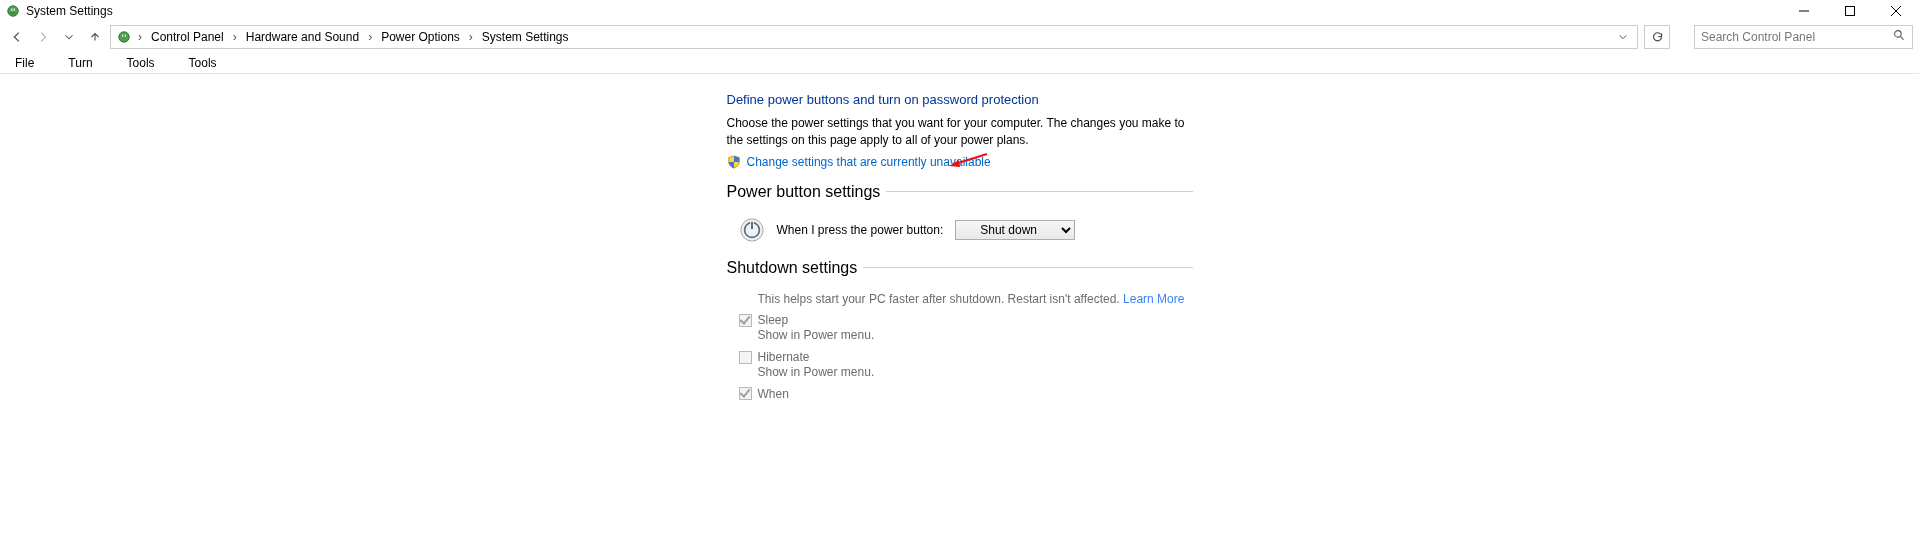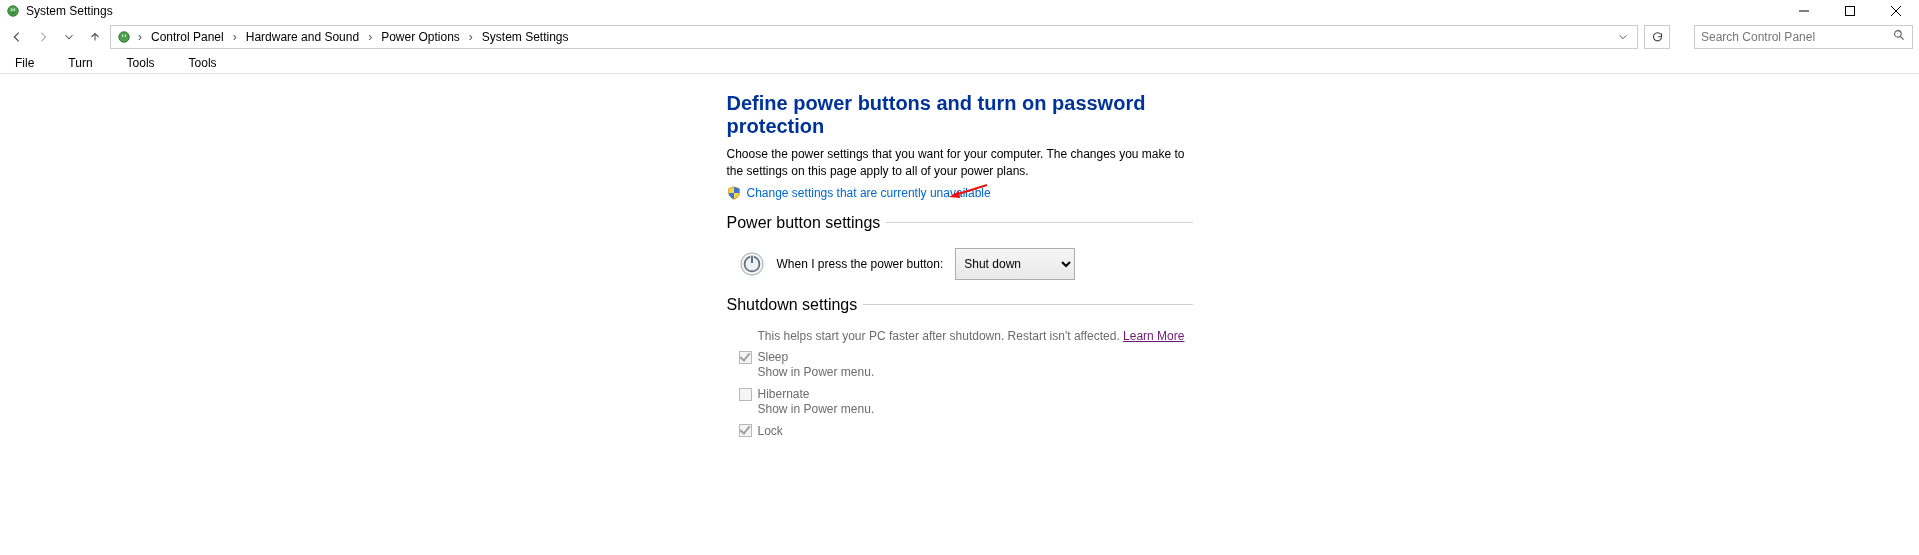--- a/index.html
+++ b/index.html
@@ -32,45 +32,45 @@
     .search-box input { border: none; outline: none; font-size: 12px; width: 160px; color:#000; }
     .search-box input::placeholder { color: #777; }
 
     
     .menu-bar { height: 22px; display: flex; align-items: flex-end; padding: 0 6px; border-bottom: 1px solid #e5e5e5; gap:16px;}
     .menu-item { padding: 3px 9px; cursor: pointer; }
 
     
     .content { padding: 18px 0 0 0; display:flex; justify-content:center;}
     .panel { width: 466px; }
-    .heading { color: #003399; font-size: 20px; margin-bottom: 8px; font-weight: 700;}
+    .heading { color: #003399; font-size: 13px; margin-bottom: 8px; font-weight: 400;}
     .desc { font-size: 12px; margin-bottom: 6px; line-height: 1.4;}
     .admin-link-row { display:flex; align-items:center; gap:6px; margin-bottom:14px; position:relative;}
     .shield-icon svg { width:14px; height:14px; display:block;}
     .admin-link { color: #0066cc; font-size: 12px; cursor:pointer;}
     .arrow-annot { position:absolute; left:222px; top:-4px; pointer-events:none;}
     .arrow-annot svg { width: 40px; height: 18px; }
 
     .group-row { display:flex; align-items:center; margin-bottom:10px;}
     .group-label { font-size:16px; white-space:nowrap; padding-right:6px;}
     .group-line { flex:1; height:1px; background:#d0d0d0;}
 
     .pb-row { display:flex; align-items:center; gap:12px; padding: 6px 2px 16px 12px;}
     .pb-icon svg { width:26px; height:26px; display:block;}
     .pb-label { font-size:12px; }
-    .pb-select { width:120px; height:32px; border:1px solid #adadad; background: linear-gradient(#f6f6f6,#e9e9e9); font-size:12px; padding: 1px 4px; }
+    .pb-select { width:120px; height:20px; border:1px solid #adadad; background: linear-gradient(#f6f6f6,#e9e9e9); font-size:12px; padding: 1px 20px; }
 
     .sd-items { padding: 4px 0 0 12px;}
     .sd-item { margin-bottom: 6px; }
     .sd-head { display:flex; align-items:center; gap:6px;}
     .chk { width:13px; height:13px; border:1px solid #b8b8b8; background:#f4f4f4; display:inline-flex; align-items:center; justify-content:center; position:relative;}
     .chk.checked::after { content:""; position:absolute; left:2px; top:-1px; width:4px; height:8px; border:solid #a0a0a0; border-width: 0 2px 2px 0; transform: rotate(40deg);}
     .sd-title { font-size:12px; color:#6d6d6d;}
     .sd-sub { font-size:12px; color:#6d6d6d; padding-left:19px; line-height:1.4;}
-    .learn-link { color:#701a75; text-decoration:underline; cursor:pointer;}
+    .learn-link { color:#3b82f6; cursor:pointer;}
   </style>
 </head>
 <body>
 
 <div class="titlebar">
   <div class="titlebar-left">
     <span class="titlebar-icon">
       <svg viewBox="0 0 16 16">
           <circle cx="8" cy="8" r="6" fill="#4da04d" stroke="#2a6f2a" stroke-width="1"></circle>
           <rect x="6" y="5" width="1.2" height="3" fill="#fff"></rect>
@@ -237,19 +237,19 @@
       <div class="sd-item">
         <div class="sd-head">
           <span class="chk"></span>
           <span class="sd-title">Hibernate</span>
         </div>
         <div class="sd-sub">Show in Power menu.</div>
       </div>
       <div class="sd-item">
         <div class="sd-head">
           <span class="chk checked"></span>
-          <span class="sd-title">Lock</span>
+          <span class="sd-title">When</span>
         </div>
       </div>
     </div>
 
   </div>
 </div>
 
 </body></html>

